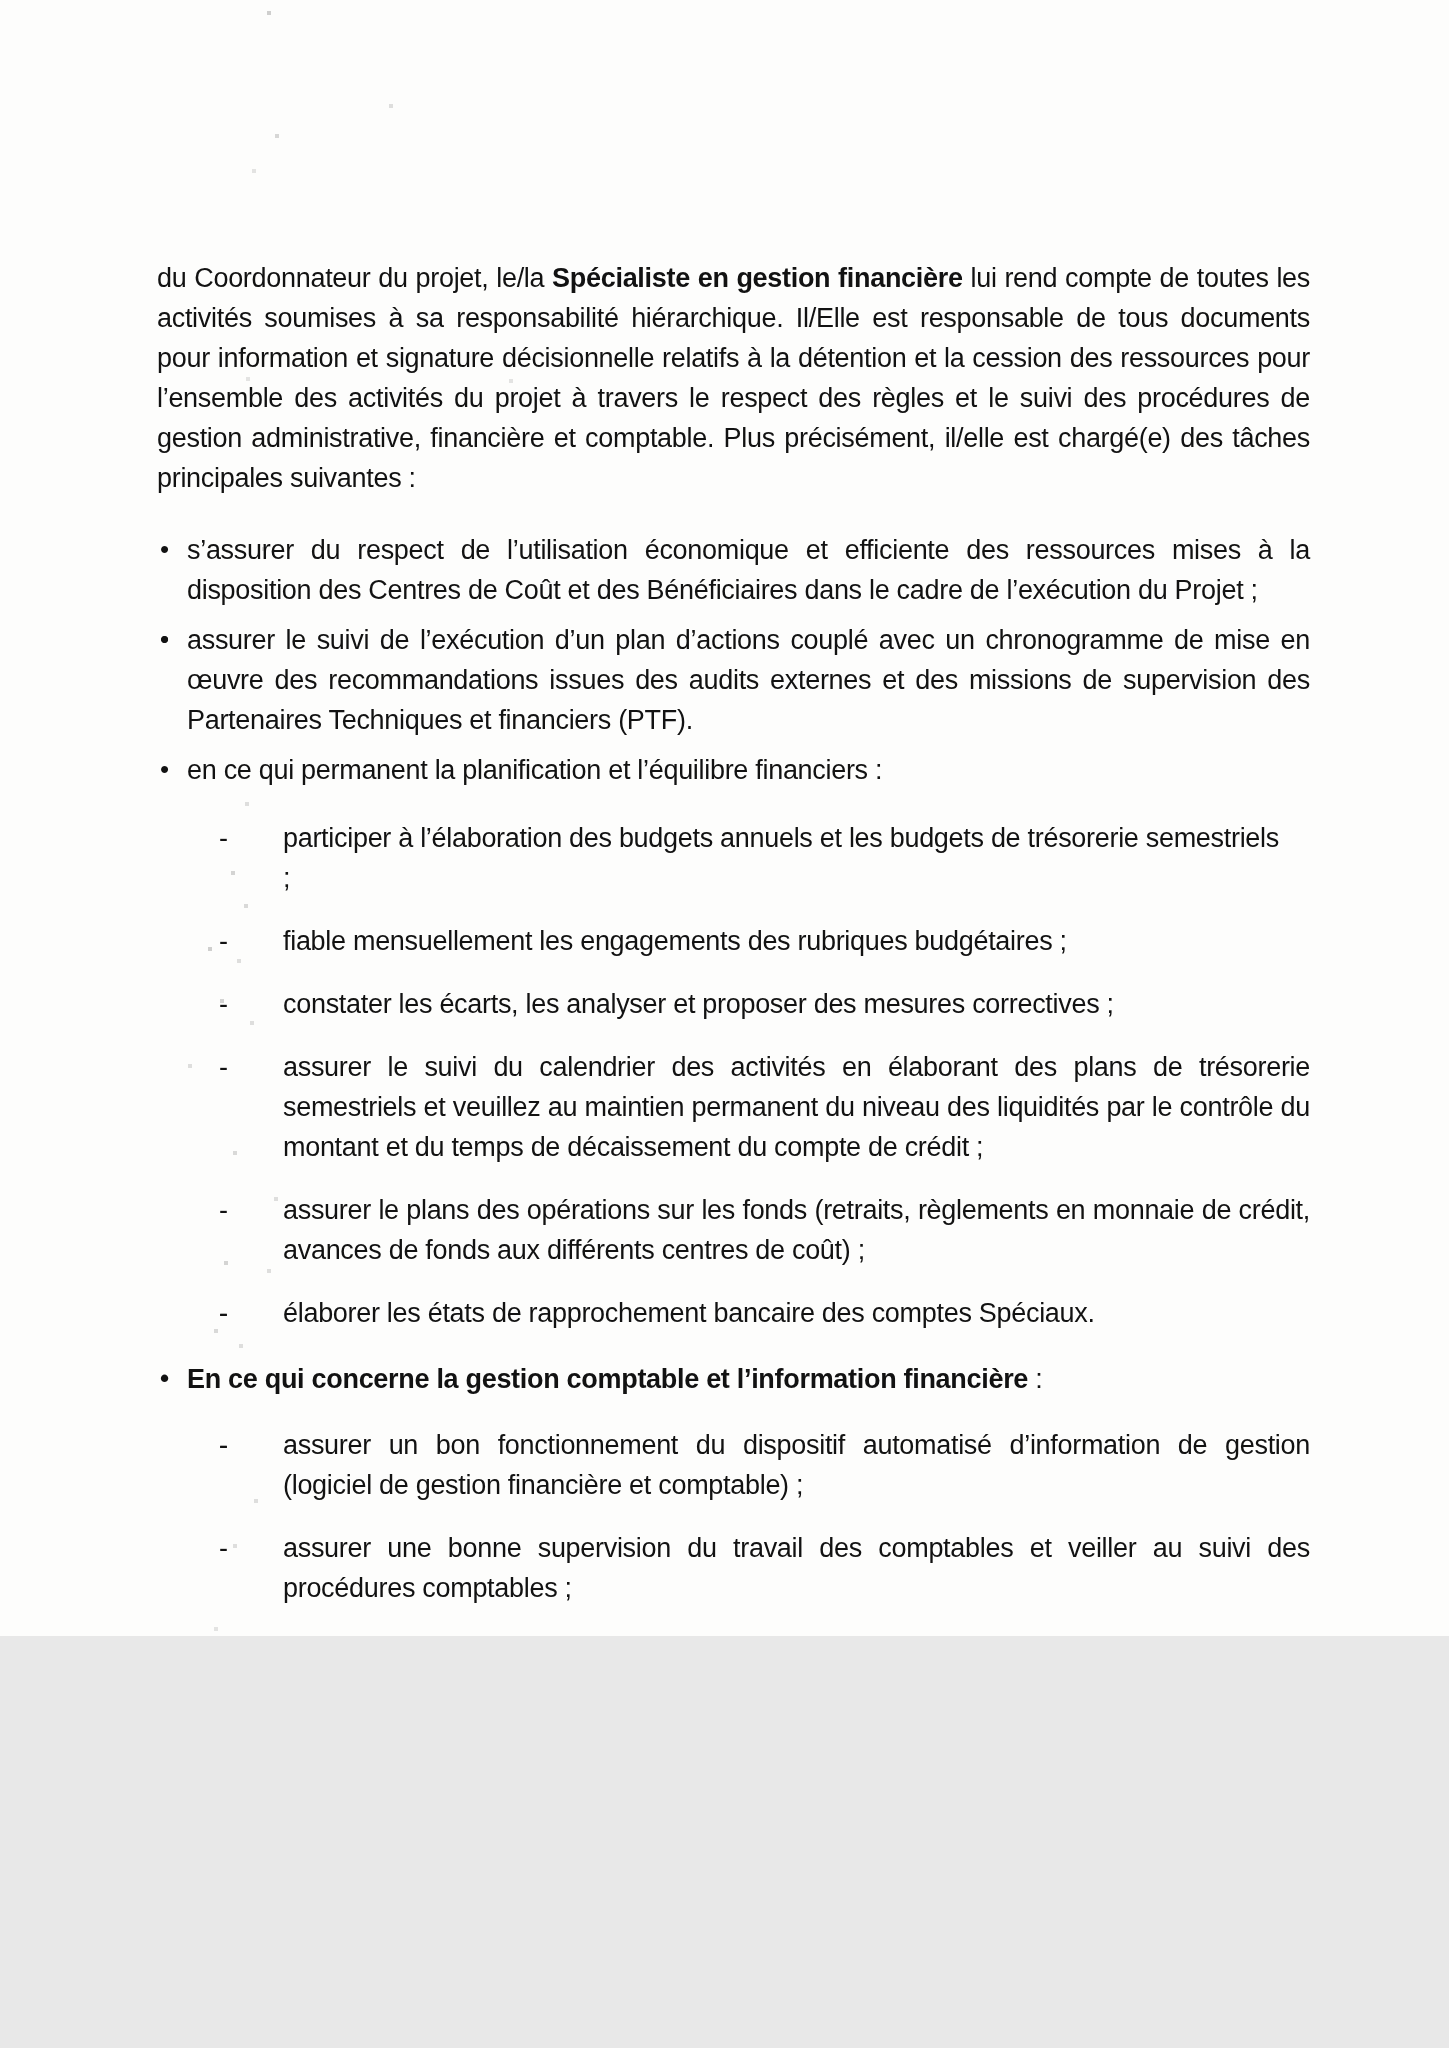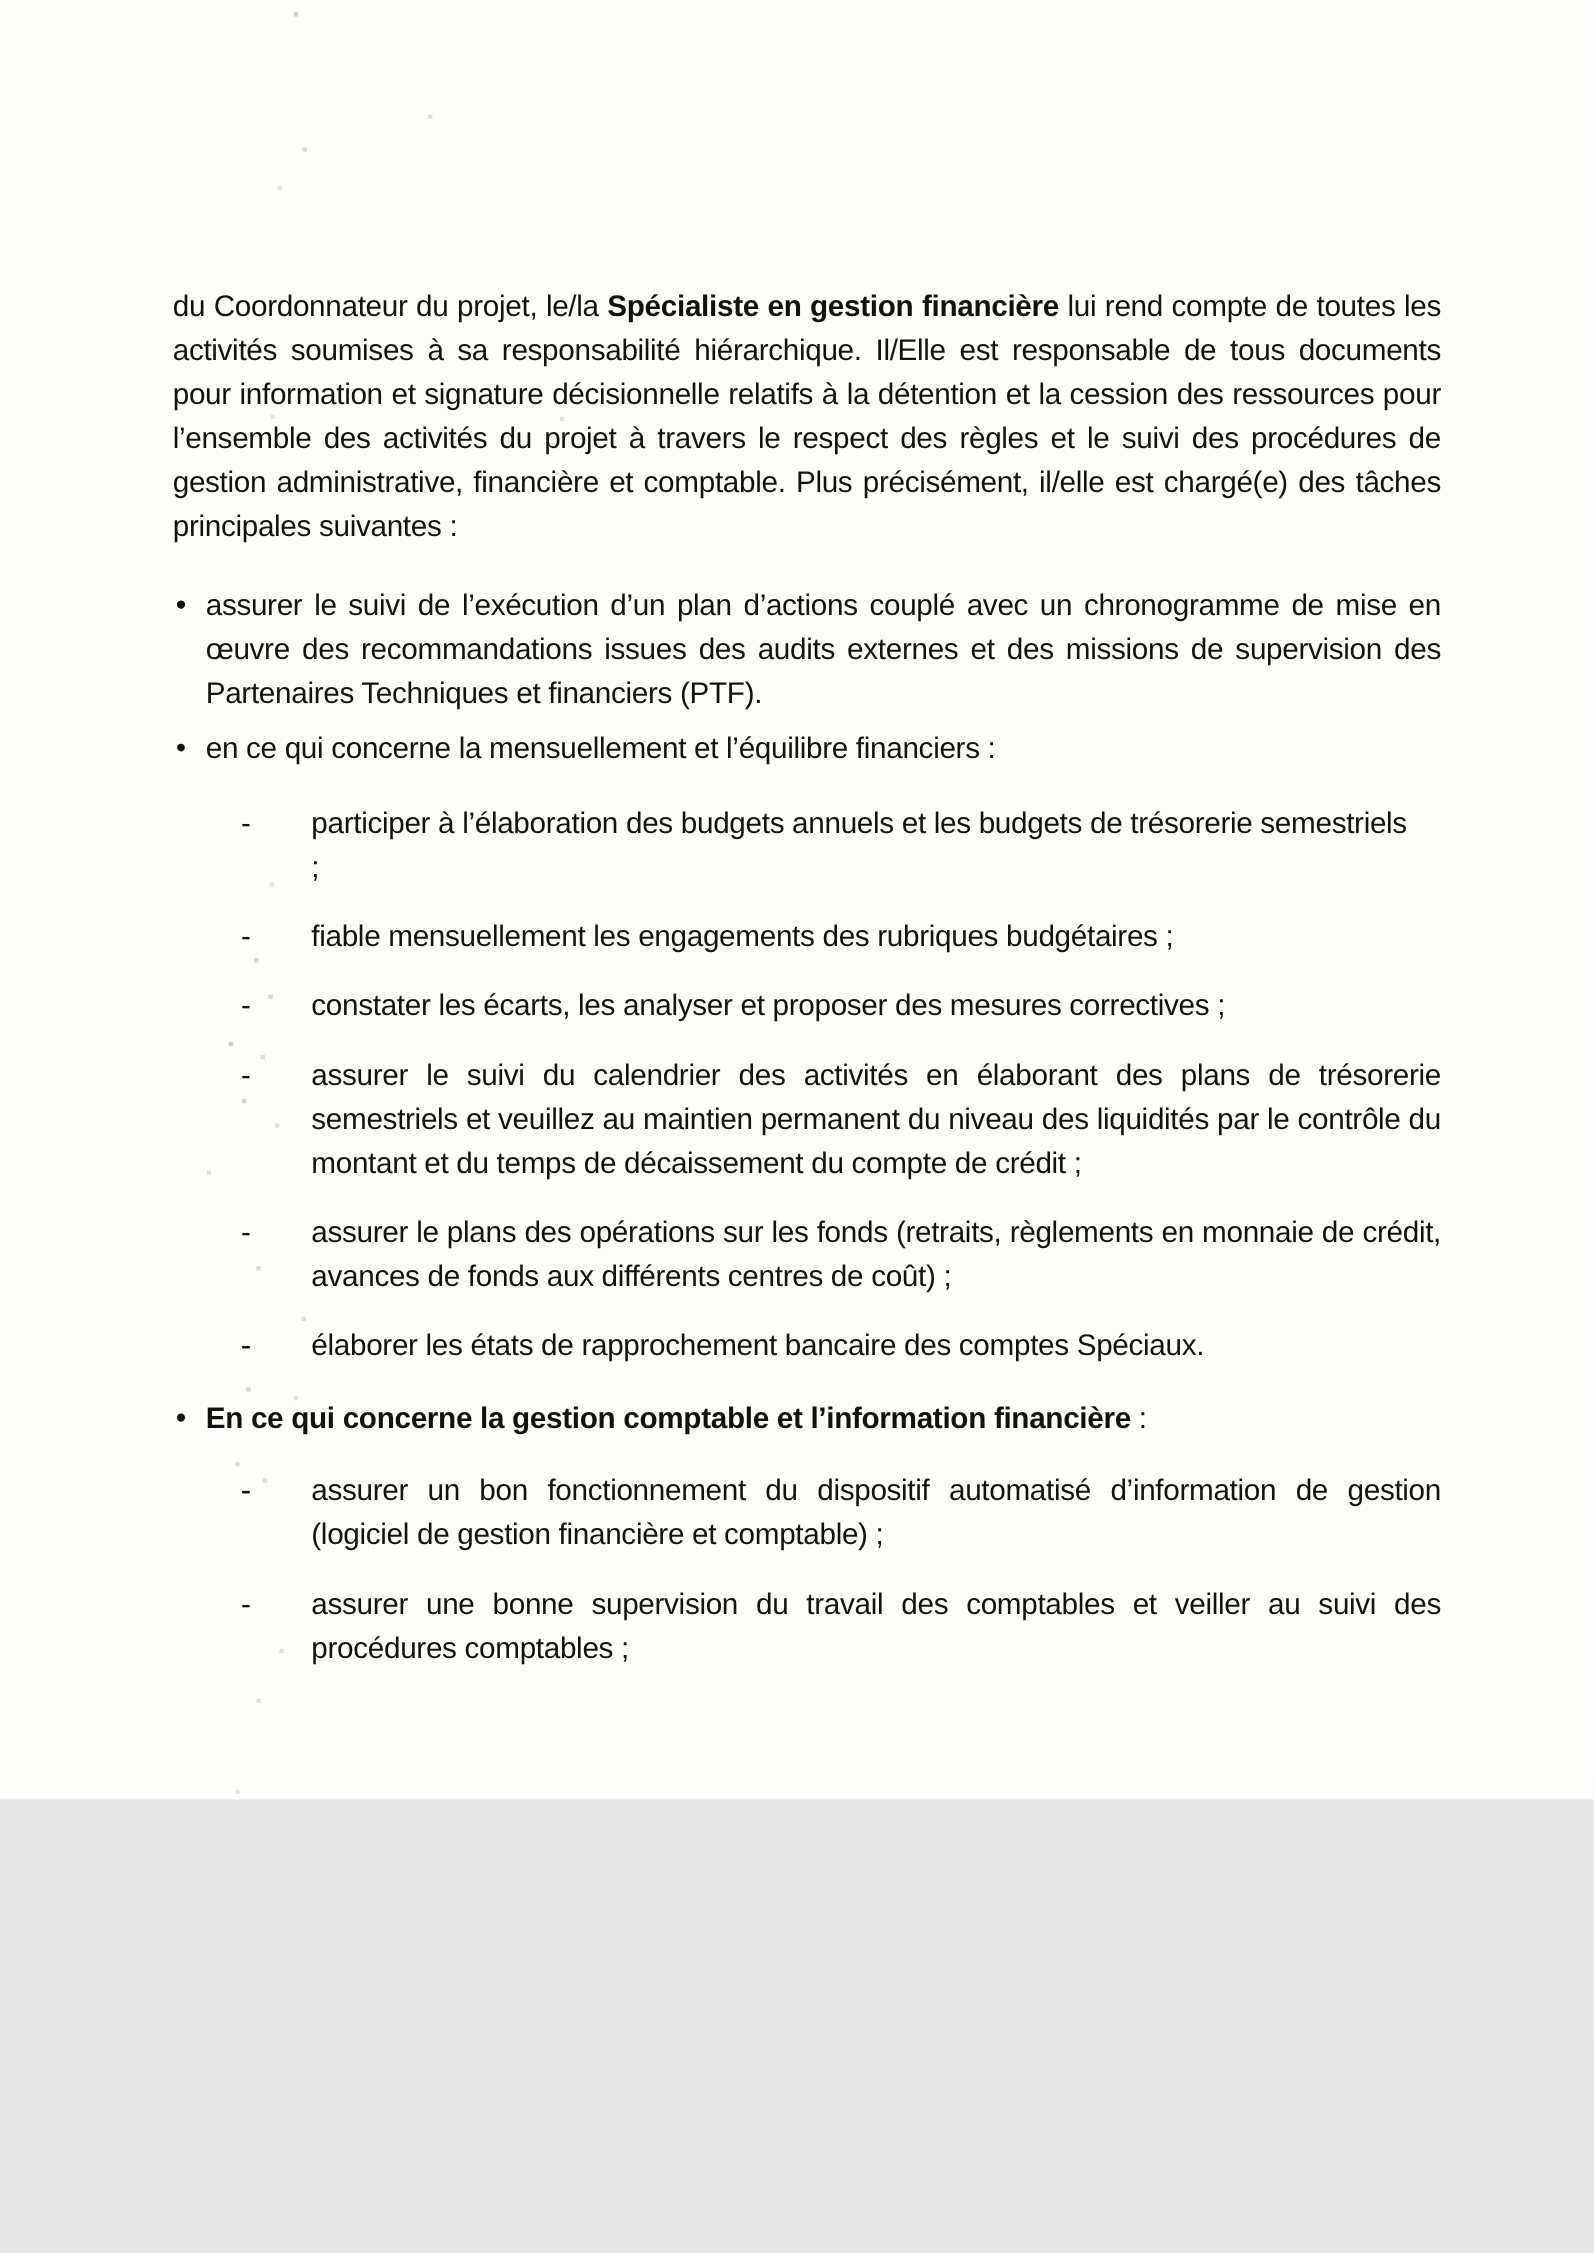--- a/index.html
+++ b/index.html
@@ -121,31 +121,32 @@
 <div class="page">
   <div class="specks"></div>
 
   <div class="content">
 
     <p class="intro"><span>du Coordonnateur du projet, le/la </span><span class="bold">Spécialiste en gestion financière</span><span> lui rend compte de toutes les activités soumises à sa responsabilité hiérarchique. Il/Elle est responsable de tous documents pour information et signature décisionnelle relatifs à la détention et la cession des ressources pour l’ensemble des activités du projet à travers le respect des règles et le suivi des procédures de gestion administrative, financière et comptable. Plus précisément, il/elle est chargé(e) des tâches principales suivantes :</span></p>
 
     <ul class="bullets">
       <li>
         <span class="marker">•</span>
+        <span>s’assurer du respect de l’utilisation économique et efficiente des ressources mises à la disposition des Centres de Coût et des Bénéficiaires dans le cadre de l’exécution du Projet ;</span>
       </li>
       <li>
         <span class="marker">•</span>
       </li>
       <li>
         <span class="marker">•</span>
         <span>assurer le suivi de l’exécution d’un plan d’actions couplé avec un chronogramme de mise en œuvre des recommandations issues des audits externes et des missions de supervision des Partenaires Techniques et financiers (PTF).</span>
       </li>
       <li>
         <span class="marker">•</span>
-        <span>en ce qui concerne la mensuellement et l’équilibre financiers :</span>
+        <span>en ce qui permanent la planification et l’équilibre financiers :</span>
       </li>
     </ul>
 
     <ul class="subs">
       <li>
         <span class="marker">-</span>
         <span>participer à l’élaboration des budgets annuels et les budgets de trésorerie semestriels</span><br>
         <span>;</span>
       </li>
       <li>

